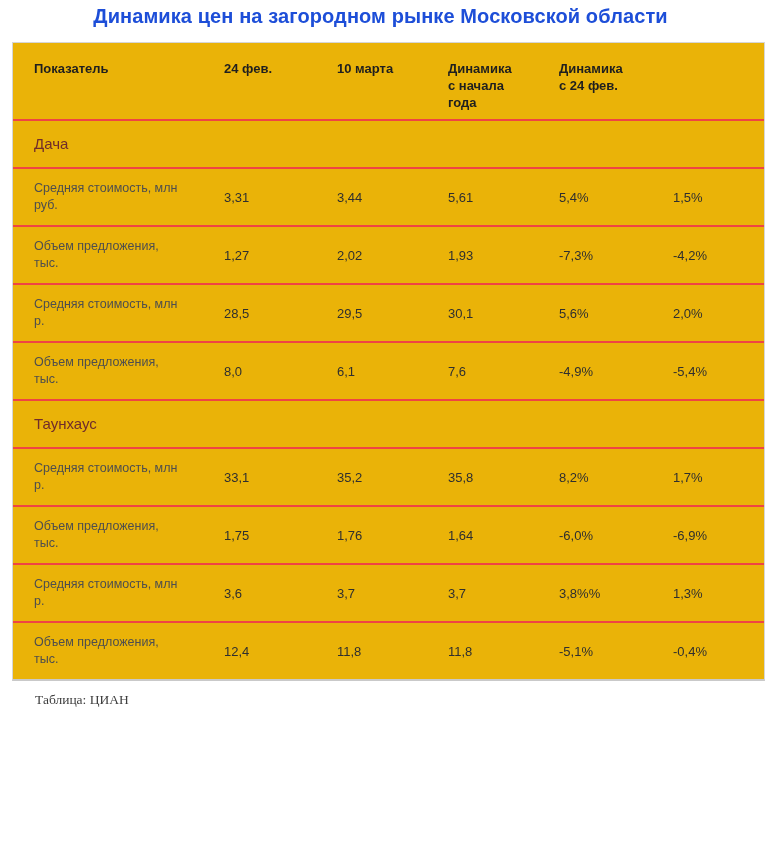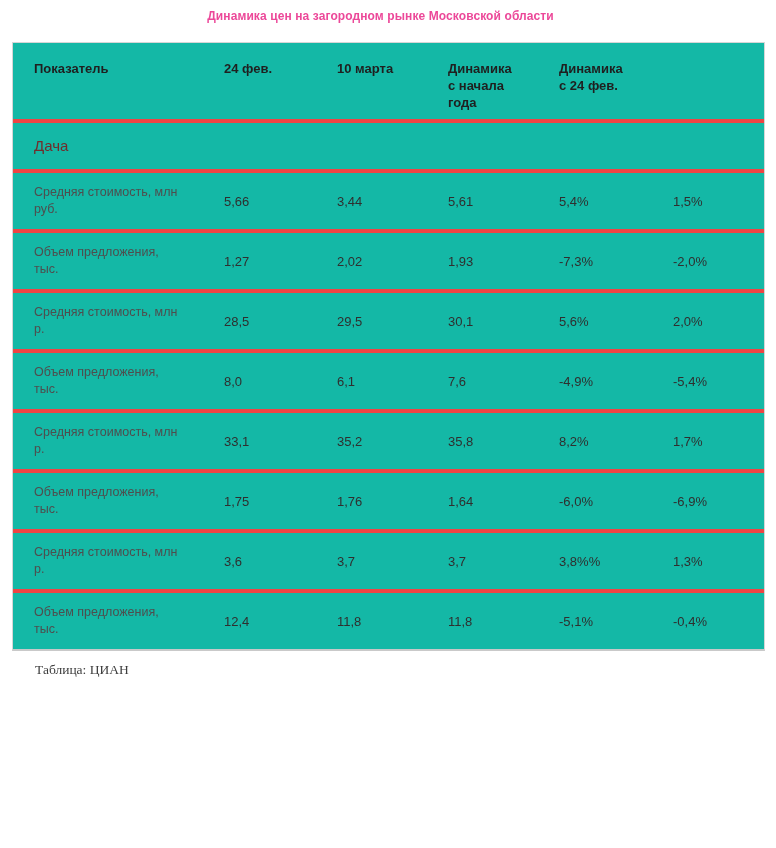--- a/index.html
+++ b/index.html
@@ -11,38 +11,38 @@
     font-family: "Liberation Sans", sans-serif;
   }
   .page {
     width: 776px;
     min-height: 848px;
     background: #ffffff;
   }
   .page-title {
     margin: 6px 15px 0 0;
     text-align: center;
-    font-size: 12px;
+    font-size: 20px;
     line-height: 20px;
     font-weight: 700;
-    color: #ec4899;
+    color: #1d4ed8;
     letter-spacing: 0.1px;
   }
   .table-box {
     margin: 16px 11px 0 12px;
     border: 1px solid #d6d6d6;
     border-bottom: 2px solid #c9c9c9;
-    background: #14b8a6;
+    background: #eab308;
   }
   .t-row {
     display: grid;
     grid-template-columns: 190px 113px 111px 111px 114px 1fr;
     padding: 0 16px 0 21px;
   }
-  .t-row + .t-row { border-top: 4px solid #ef4444; }
+  .t-row + .t-row { border-top: 2px solid #ef4444; }
 
   
   .header-row .h-cell {
     font-size: 13px;
     line-height: 17px;
     font-weight: 700;
     color: #1f1f1f;
     white-space: pre-line;
     padding: 17px 8px 8px 0;
   }
@@ -101,34 +101,34 @@
       <div class="h-cell">Динамика
 с 24 фев.</div>
     </div>
 
     <div class="t-row section-row">
       <div class="section-title">Дача</div>
     </div>
     <div class="t-row data-row">
       <div class="m-label">Средняя стоимость, млн
 руб.</div>
-      <div class="m-value">5,66</div>
+      <div class="m-value">3,31</div>
       <div class="m-value">3,44</div>
       <div class="m-value">5,61</div>
       <div class="m-value">5,4%</div>
       <div class="m-value">1,5%</div>
     </div>
     <div class="t-row data-row">
       <div class="m-label">Объем предложения,
 тыс.</div>
       <div class="m-value">1,27</div>
       <div class="m-value">2,02</div>
       <div class="m-value">1,93</div>
       <div class="m-value">-7,3%</div>
-      <div class="m-value">-2,0%</div>
+      <div class="m-value">-4,2%</div>
     </div>
 
     <div class="t-row data-row">
       <div class="m-label">Средняя стоимость, млн
 р.</div>
       <div class="m-value">28,5</div>
       <div class="m-value">29,5</div>
       <div class="m-value">30,1</div>
       <div class="m-value">5,6%</div>
       <div class="m-value">2,0%</div>
@@ -136,20 +136,23 @@
     <div class="t-row data-row">
       <div class="m-label">Объем предложения,
 тыс.</div>
       <div class="m-value">8,0</div>
       <div class="m-value">6,1</div>
       <div class="m-value">7,6</div>
       <div class="m-value">-4,9%</div>
       <div class="m-value">-5,4%</div>
     </div>
 
+    <div class="t-row section-row">
+      <div class="section-title">Таунхаус</div>
+    </div>
     <div class="t-row data-row">
       <div class="m-label">Средняя стоимость, млн
 р.</div>
       <div class="m-value">33,1</div>
       <div class="m-value">35,2</div>
       <div class="m-value">35,8</div>
       <div class="m-value">8,2%</div>
       <div class="m-value">1,7%</div>
     </div>
     <div class="t-row data-row">

